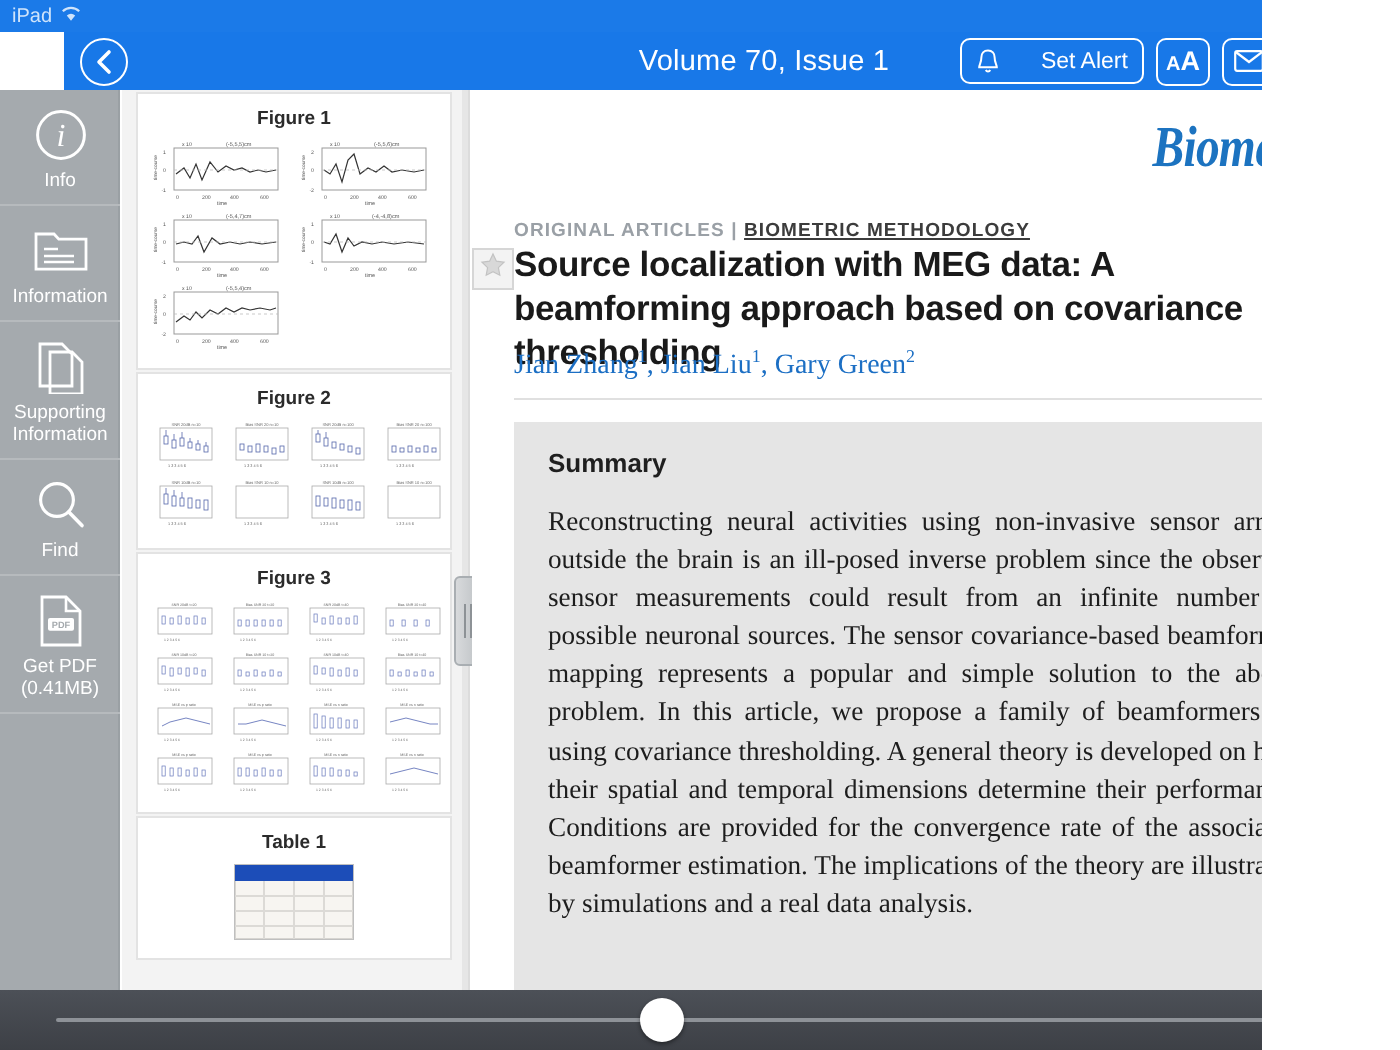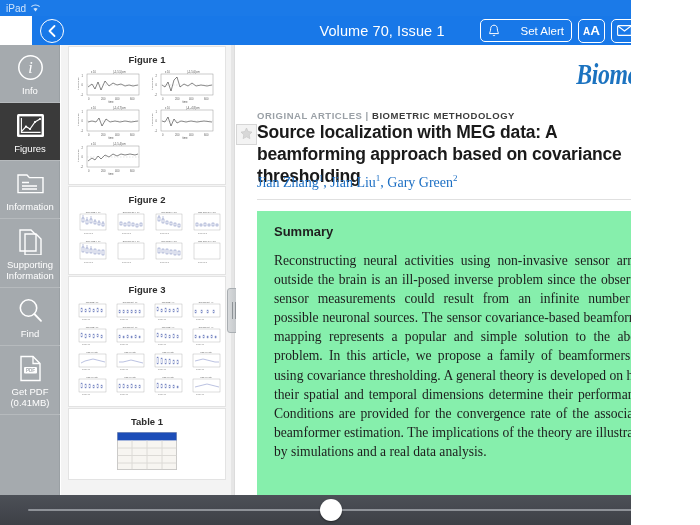--- a/index.html
+++ b/index.html
@@ -133,42 +133,42 @@
     font-size: 29px; color: #1c73c0;
     letter-spacing: -0.5px;
     transform: scaleX(.82);
     transform-origin: right center;
   }
   .kicker {
     position: absolute; left: 21px; top: 65px;
     font-size: 9.5px; font-weight: bold; letter-spacing: .55px;
   }
   .kicker .k1 { color: #9aa0a6; }
-  .kicker .k2 { color: #3c3c3c; }
+  .kicker .k2 { color: #3c3c3c; text-decoration: underline; }
   .star-box {
     position: absolute; left: 0px; top: 79px;
     width: 21px; height: 21px; border: 1px solid #d6d6d6; background: #f3f3f3;
     display: flex; align-items: center; justify-content: center;
   }
   .art-title {
     position: absolute; left: 21px; top: 76px; width: 410px;
     font-size: 17.5px; font-weight: bold; color: #1a1a1a; line-height: 22px;
     letter-spacing: -0.2px;
   }
   .art-authors {
     position: absolute; left: 21px; top: 128px; width: 420px;
     font-family: "Liberation Serif", serif;
     font-size: 14px; color: #1c6fc4;
   }
   .art-authors sup { font-size: 9px; }
   .rule { position: absolute; left: 21px; top: 154px; width: 410px; height: 1px; background: #e0e0e0; }
 
   .summary {
     position: absolute; left: 21px; top: 166px; width: 410px; height: 290px;
-    background: #86efac; padding: 13px 17px 0 17px;
+    background: #e5e5e5; padding: 13px 17px 0 17px;
   }
   .summary h3 { font-size: 13px; font-weight: bold; color: #1f1f1f; margin-bottom: 12px; }
   .summary p {
     font-family: "Liberation Serif", serif;
     font-size: 13.6px; line-height: 19.1px; color: #1d1d1d;
     text-align: justify; hyphens: manual;
   }
 
   .pagedots { position: absolute; right: 6px; top: 110px; width: 14px; }
   .pagedots .dot { width: 5px; height: 5px; border-radius: 50%; background: #d7d7d7; margin: 0 auto 26px auto; }
@@ -273,35 +273,20 @@
       <div class="side-item">
         <span class="ico">
           <svg width="27" height="27" viewBox="0 0 27 27">
               <circle cx="13.5" cy="13.5" r="11.7" stroke="#ffffff" stroke-width="1.5" fill="none"></circle>
               <text x="13.5" y="19" text-anchor="middle" font-family="Liberation Serif, serif" font-style="italic" font-size="16" fill="#ffffff">i</text>
             </svg>
         </span>
         <span class="lbl">Info</span>
       </div>
 
-      <div class="side-item active">
-        <span class="ico">
-          <svg width="29" height="25" viewBox="0 0 29 25">
-            <rect x="1" y="1" width="27" height="23" rx="1.5" fill="#ffffff"></rect>
-            <rect x="3.4" y="3.4" width="22.2" height="18.2" fill="#3a3a3a"></rect>
-            <path d="M5.4 18.6 L10 13.6 L14 16 L19 9 L24 6" stroke="#ffffff" stroke-width="1.2" fill="none"></path>
-            <circle cx="10" cy="13.6" r="1.1" fill="#ffffff"></circle>
-              <circle cx="14" cy="16" r="1.1" fill="#ffffff"></circle>
-              <circle cx="19" cy="9" r="1.1" fill="#ffffff"></circle>
-              <circle cx="24" cy="6" r="1.1" fill="#ffffff"></circle>
-            <path d="M5.4 5 L5.4 19.4 L24.6 19.4" stroke="#ffffff" stroke-width="1.1" fill="none"></path>
-          </svg>
-        </span>
-        <span class="lbl">Figures</span>
-      </div>
 
       <div class="side-item">
         <span class="ico">
           <svg width="29" height="24" viewBox="0 0 29 24">
             <path d="M2 4 h9 l2.4 2.6 H27 v15 H2 Z" stroke="#ffffff" stroke-width="1.4" fill="none"></path>
             <path d="M6 11.5 h7 M6 15 h15 M6 18 h15" stroke="#ffffff" stroke-width="1.3"></path>
           </svg>
         </span>
         <span class="lbl">Information</span>
       </div>

